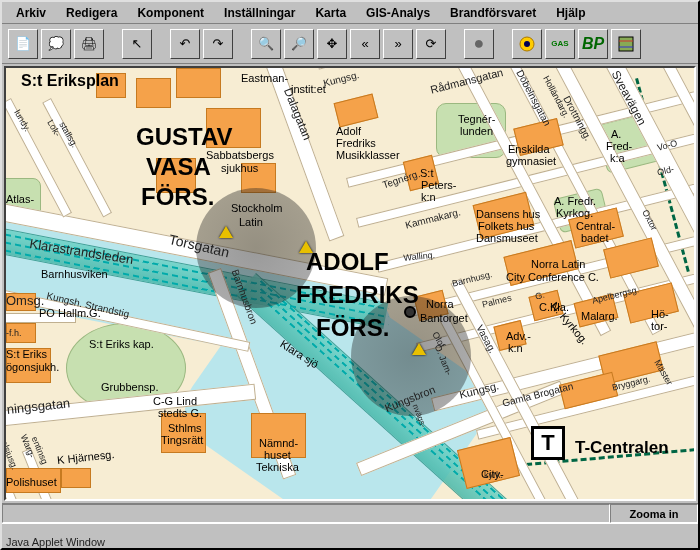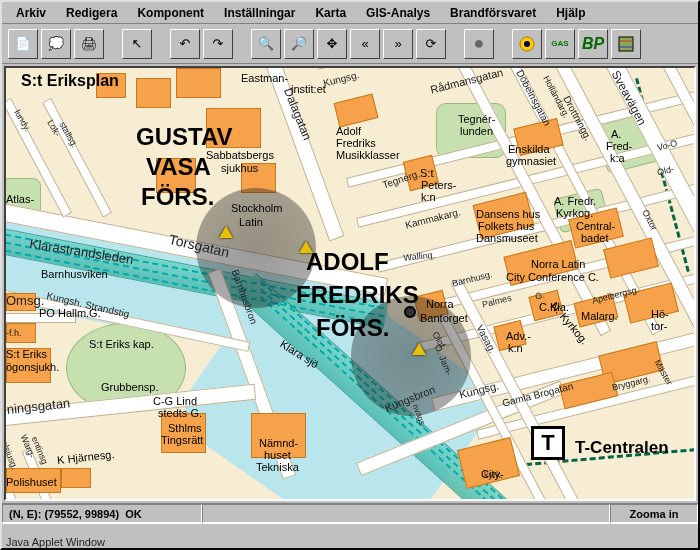--- a/index.html
+++ b/index.html
@@ -301,22 +301,19 @@
           <div class="maplabel road" style="left: 0px; top: 334px; font-size: 13px; transform: rotate(-6deg);">ningsgatan</div>
           <div class="maplabel road" style="left: 436px; top: 275px; font-size: 9px; transform: rotate(68deg);">O. Jam-</div>
           <div class="maplabel road" style="left: 413px; top: 335px; font-size: 8px; transform: rotate(68deg);">nvägs-</div>
           <div class="maplabel road" style="left: 478px; top: 402px; font-size: 9px; transform: rotate(0deg);">kyrk.</div>
           <div class="maplabel road" style="left: 655px; top: 290px; font-size: 9px; transform: rotate(60deg);">Mäster</div>
         </div>
     </div>
   </div>
 
   <div class="statusbar">
-    <div class="cell coords">
-      <span>(N, E): (79552, 99894)</span>&nbsp;&nbsp;<span>OK</span>
-    </div>
     <div class="spacer"></div>
     <div class="cell mode">Zooma in</div>
   </div>
 
   <div class="appletbar">Java Applet Window</div>
 
 </div>
 
 </body></html>

